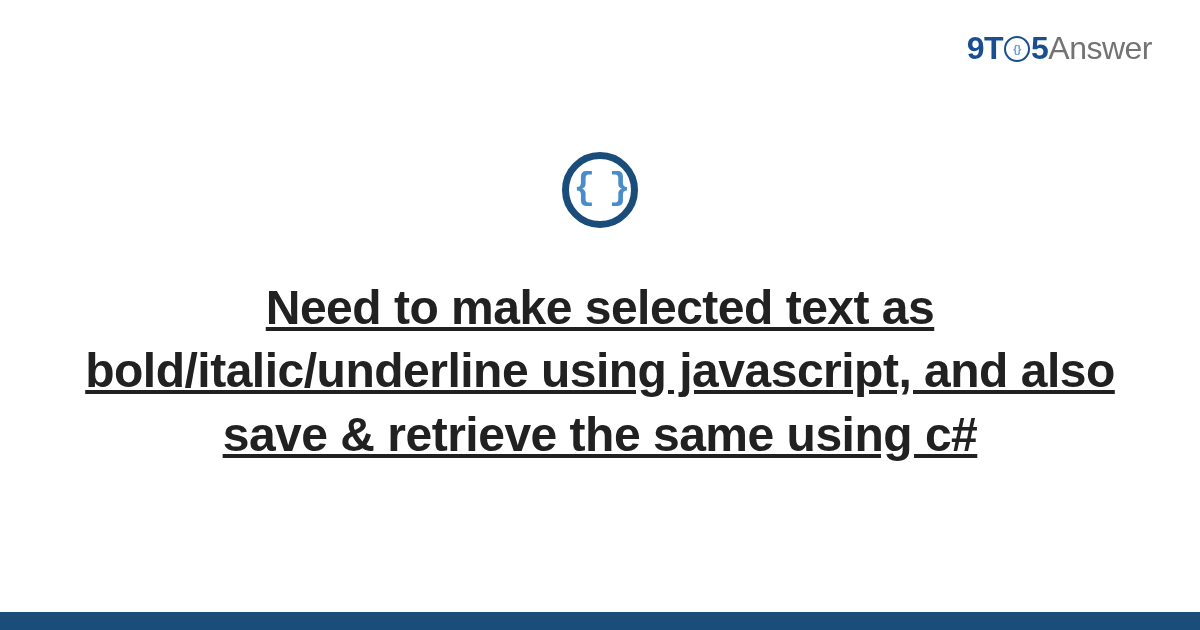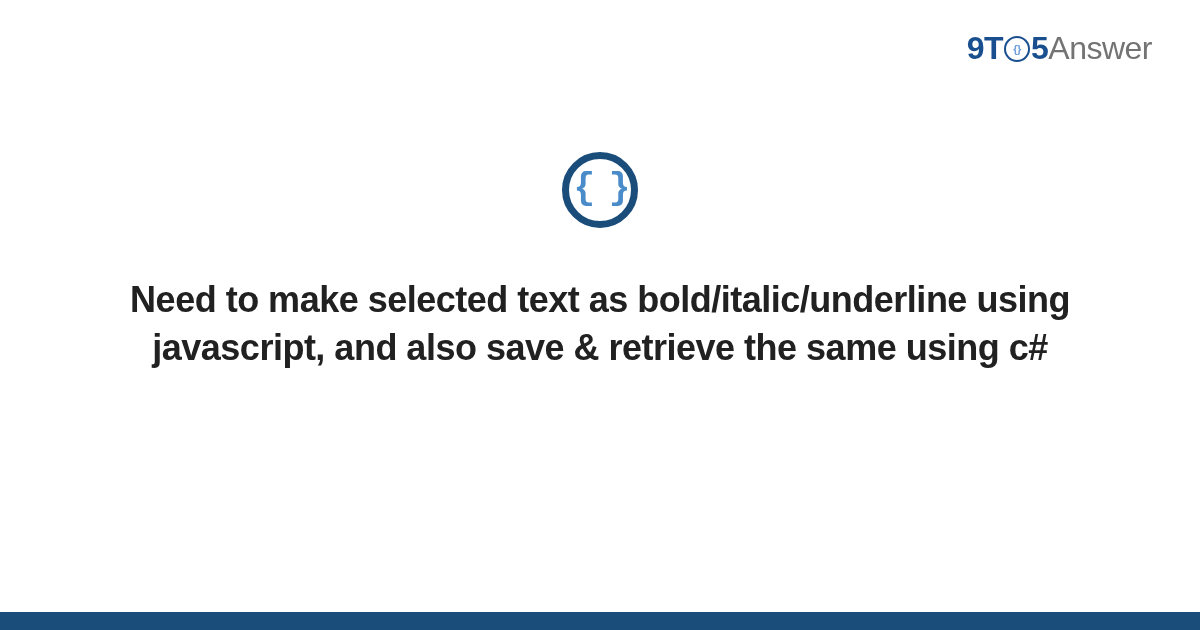--- a/index.html
+++ b/index.html
@@ -92,25 +92,26 @@
       line-height: 1;
       margin-top: -2px;
     }
     .title {
       position: absolute;
       top: 276px;
       left: 50%;
       transform: translateX(-50%);
       width: 1060px;
       text-align: center;
-      font-size: 36px;
+      font-size: 48px;
       font-weight: 700;
       color: #212121;
       line-height: 1.32;
       letter-spacing: -0.5px;
+      text-decoration: underline;
     }
     .bottom-bar {
       position: absolute;
       bottom: 0;
       left: 0;
       width: 1200px;
       height: 18px;
       background: #1a4d7a;
     }
   </style>

